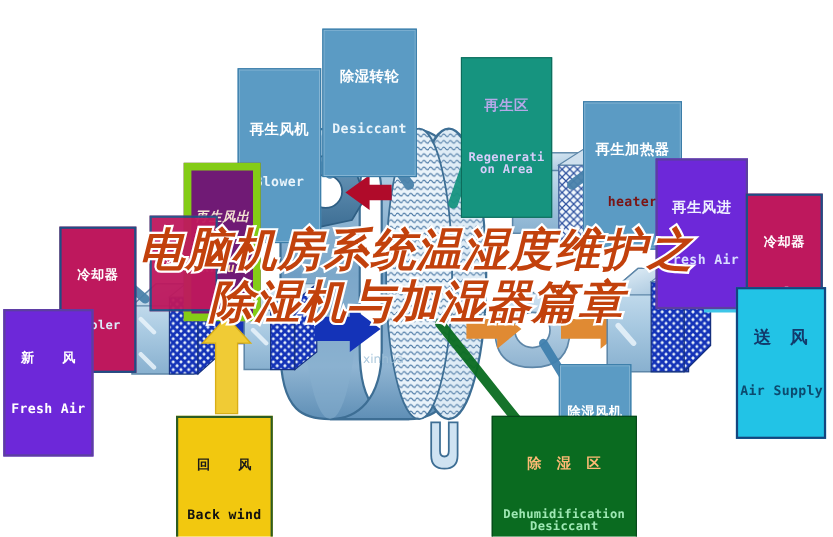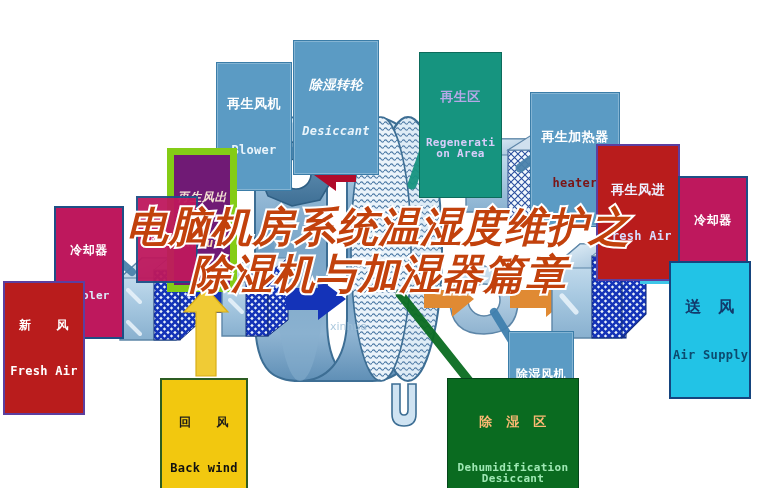--- a/index.html
+++ b/index.html
@@ -24,21 +24,21 @@
   .bluebox{background:#be185d;border:2px solid #1d4f86;color:#ffffff;}
   .bluebox .cn{color:#ffffff;}
   .bluebox .en{color:#dcecfa;}
 
   
   .orange{background:#701a75;border:7px solid #84cc16;font-style:italic;}
   .orange .cn{color:#f3e2d2;}
   .orange .en{color:#f6d7b2;}
 
   
-  .purple{background:#b91c1c;border:2px solid #5c3fa0;}
+  .purple{background:#6d28d9;border:2px solid #5c3fa0;}
   .purple .cn{color:#ffffff;}
   .purple .en{color:#ffffff;}
   .purple.right .cn{color:#eef0ff;}
   .purple.right .en{color:#d8ddff;}
 
   
   .teal{background:#16947f;border:1px solid #0d6b5b;}
   .teal .cn{color:#b6a8e8;}
   .teal .en{color:#d7cdfa;}
 
@@ -245,26 +245,26 @@
       <path d="M532 374 L494 312" stroke="#3f7fae" stroke-width="8" stroke-linecap="round" opacity=".95"></path>
       <path d="M470 382 L400 294" stroke="#0a6b20" stroke-width="9" stroke-linecap="round" opacity=".95"></path>
     </g>
   </svg>
 
   <div id="title">
     <div><span>电脑机房系统温湿度维护之</span></div>
     <div><span>除湿机与加湿器篇章</span></div>
   </div>
 
-  <div class="lbl sky" style="left:293px;top:40px;width:86px;padding:3px 2px;font-style:italic;">
+  <div class="lbl sky" style="left:293px;top:26px;width:86px;padding:3px 2px;">
     <span class="cn" style="font-size:13px">除湿转轮</span>
     <span class="en" style="font-size:12px">Desiccant</span>
   </div>
 
-  <div class="lbl sky" style="left:216px;top:62px;width:76px;padding:0 2px;">
+  <div class="lbl sky" style="left:216px;top:62px;width:76px;padding:15px 2px;">
     <span class="cn" style="font-size:13px">再生风机</span>
     <span class="en" style="font-size:12px">Blower</span>
   </div>
 
   <div class="lbl sky heater" style="left:530px;top:92px;width:90px;padding:3px 2px;">
     <span class="cn" style="font-size:13px">再生加热器</span>
     <span class="en" style="font-size:12px">heater</span>
   </div>
 
   <div class="lbl teal" style="left:419px;top:52px;width:83px;padding:3px 2px;">

